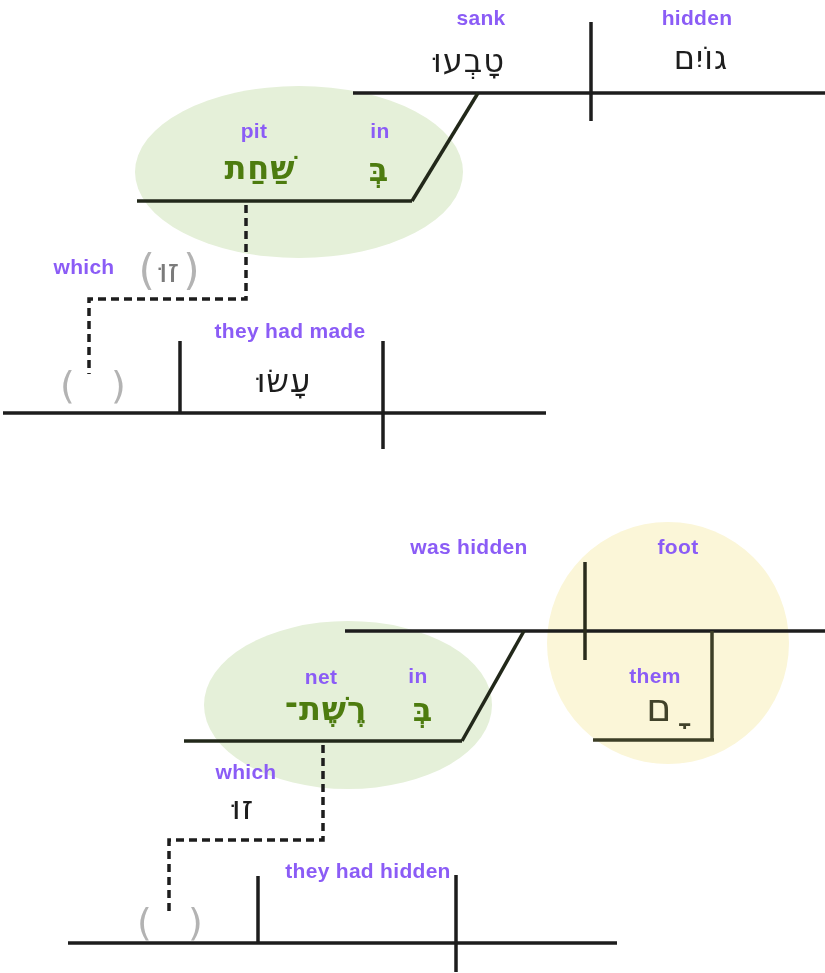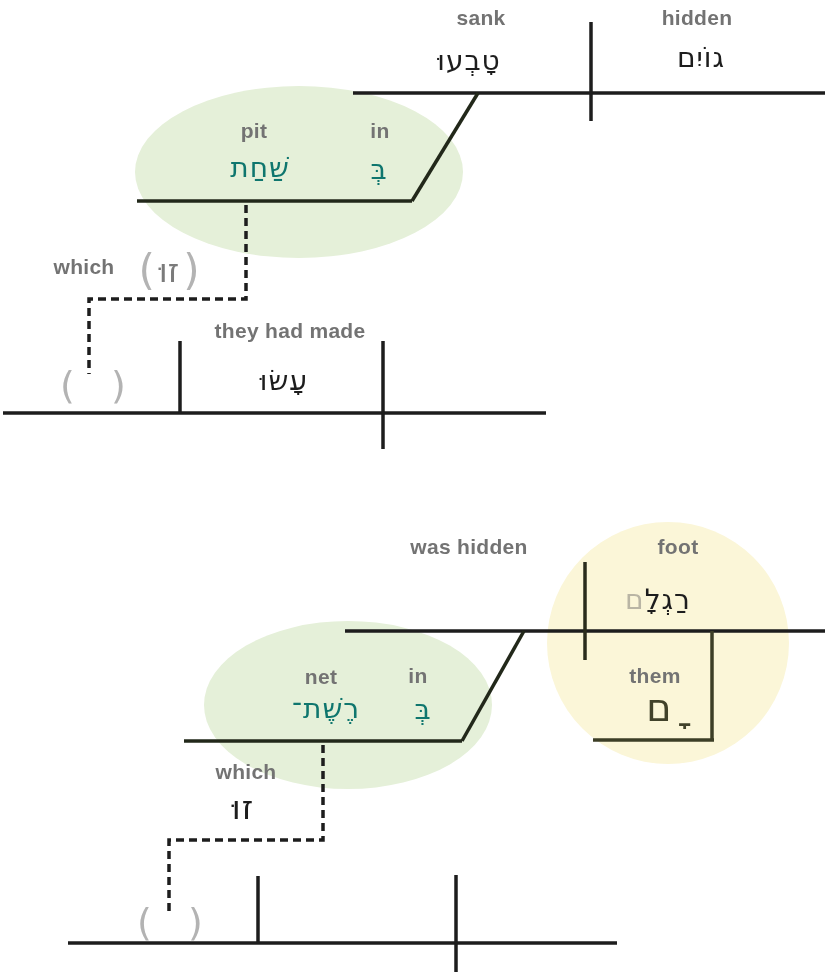--- a/index.html
+++ b/index.html
@@ -2,26 +2,26 @@
 <html><head>
 <meta charset="utf-8">
 <style>
   html,body{margin:0;padding:0;background:#ffffff;}
   .stage{
     position:relative;width:825px;height:973px;background:#fff;overflow:hidden;
     font-family:"Liberation Sans",sans-serif;
   }
   .stage svg{position:absolute;left:0;top:0;}
   .t{position:absolute;transform:translate(-50%,-50%);white-space:nowrap;line-height:1;}
-  .lbl{color:#737373;font-weight:700;font-size:21px;letter-spacing:.3px;}
+  .lbl{color:#8b5cf6;font-weight:700;font-size:21px;letter-spacing:.3px;}
   .heb{
     font-family:"DejaVu Sans","Liberation Sans",sans-serif;
-    color:#1d1d1d;font-size:28px;letter-spacing:1px;direction:rtl;unicode-bidi:isolate;
+    color:#1d1d1d;font-size:32px;letter-spacing:1px;direction:rtl;unicode-bidi:isolate;
   }
-  .heb.olive{color:#0f766e;}
+  .heb.olive{color:#4d7c0f;font-weight:bold;}
   .heb.small{font-size:33px;}
   .suffix-gray{color:#b9b5a4;}
   .them-heb{color:#41422a;font-size:38px;}
   .zu-wrap{display:flex;align-items:center;gap:4px;}
   .zu-wrap .paren{color:#b3b3b3;font-size:42px;font-weight:400;font-family:"DejaVu Sans",sans-serif;line-height:.9;}
   .zu-wrap .zu-heb{color:#7b7b7b;font-size:33px;font-family:"DejaVu Sans",sans-serif;direction:rtl;unicode-bidi:isolate;}
   .ph{color:#b3b3b3;font-size:38px;font-family:"DejaVu Sans",sans-serif;white-space:pre;}
 </style>
 </head>
 <body>
@@ -74,31 +74,29 @@
     <span class="paren">)</span>
   </div>
 
   <div class="t lbl" style="left:290px;top:330px">they had made</div>
   <div class="t heb" style="left:284px;top:381px">עָשׂוּ</div>
   <div class="t ph" style="left:93px;top:385px">(&nbsp;&nbsp;&nbsp;)</div>
 
   <div class="t lbl" style="left:469px;top:546px">was hidden</div>
 
   <div class="t lbl" style="left:678px;top:546px">foot</div>
-  <div class="t heb" style="left:658px;top:600px">
-    <span>רַגְלָ</span><span class="suffix-gray">ם</span>
-  </div>
 
   <div class="t lbl" style="left:655px;top:675px">them</div>
   <div class="t heb them-heb" style="left:666px;top:708px">&nbsp;ָם</div>
 
   <div class="t lbl" style="left:321px;top:676px">net</div>
   <div class="t heb olive" style="left:326px;top:709px">רֶשֶׁת־</div>
 
   <div class="t lbl" style="left:418px;top:675px">in</div>
   <div class="t heb olive" style="left:423px;top:710px">בְּ</div>
 
   <div class="t lbl" style="left:246px;top:771px">which</div>
   <div class="t heb small" style="left:243px;top:807px">זוּ</div>
 
+  <div class="t lbl" style="left:368px;top:870px">they had hidden</div>
   <div class="t ph" style="left:170px;top:922px">(&nbsp;&nbsp;&nbsp;)</div>
 
 </div>
 
 </body></html>

